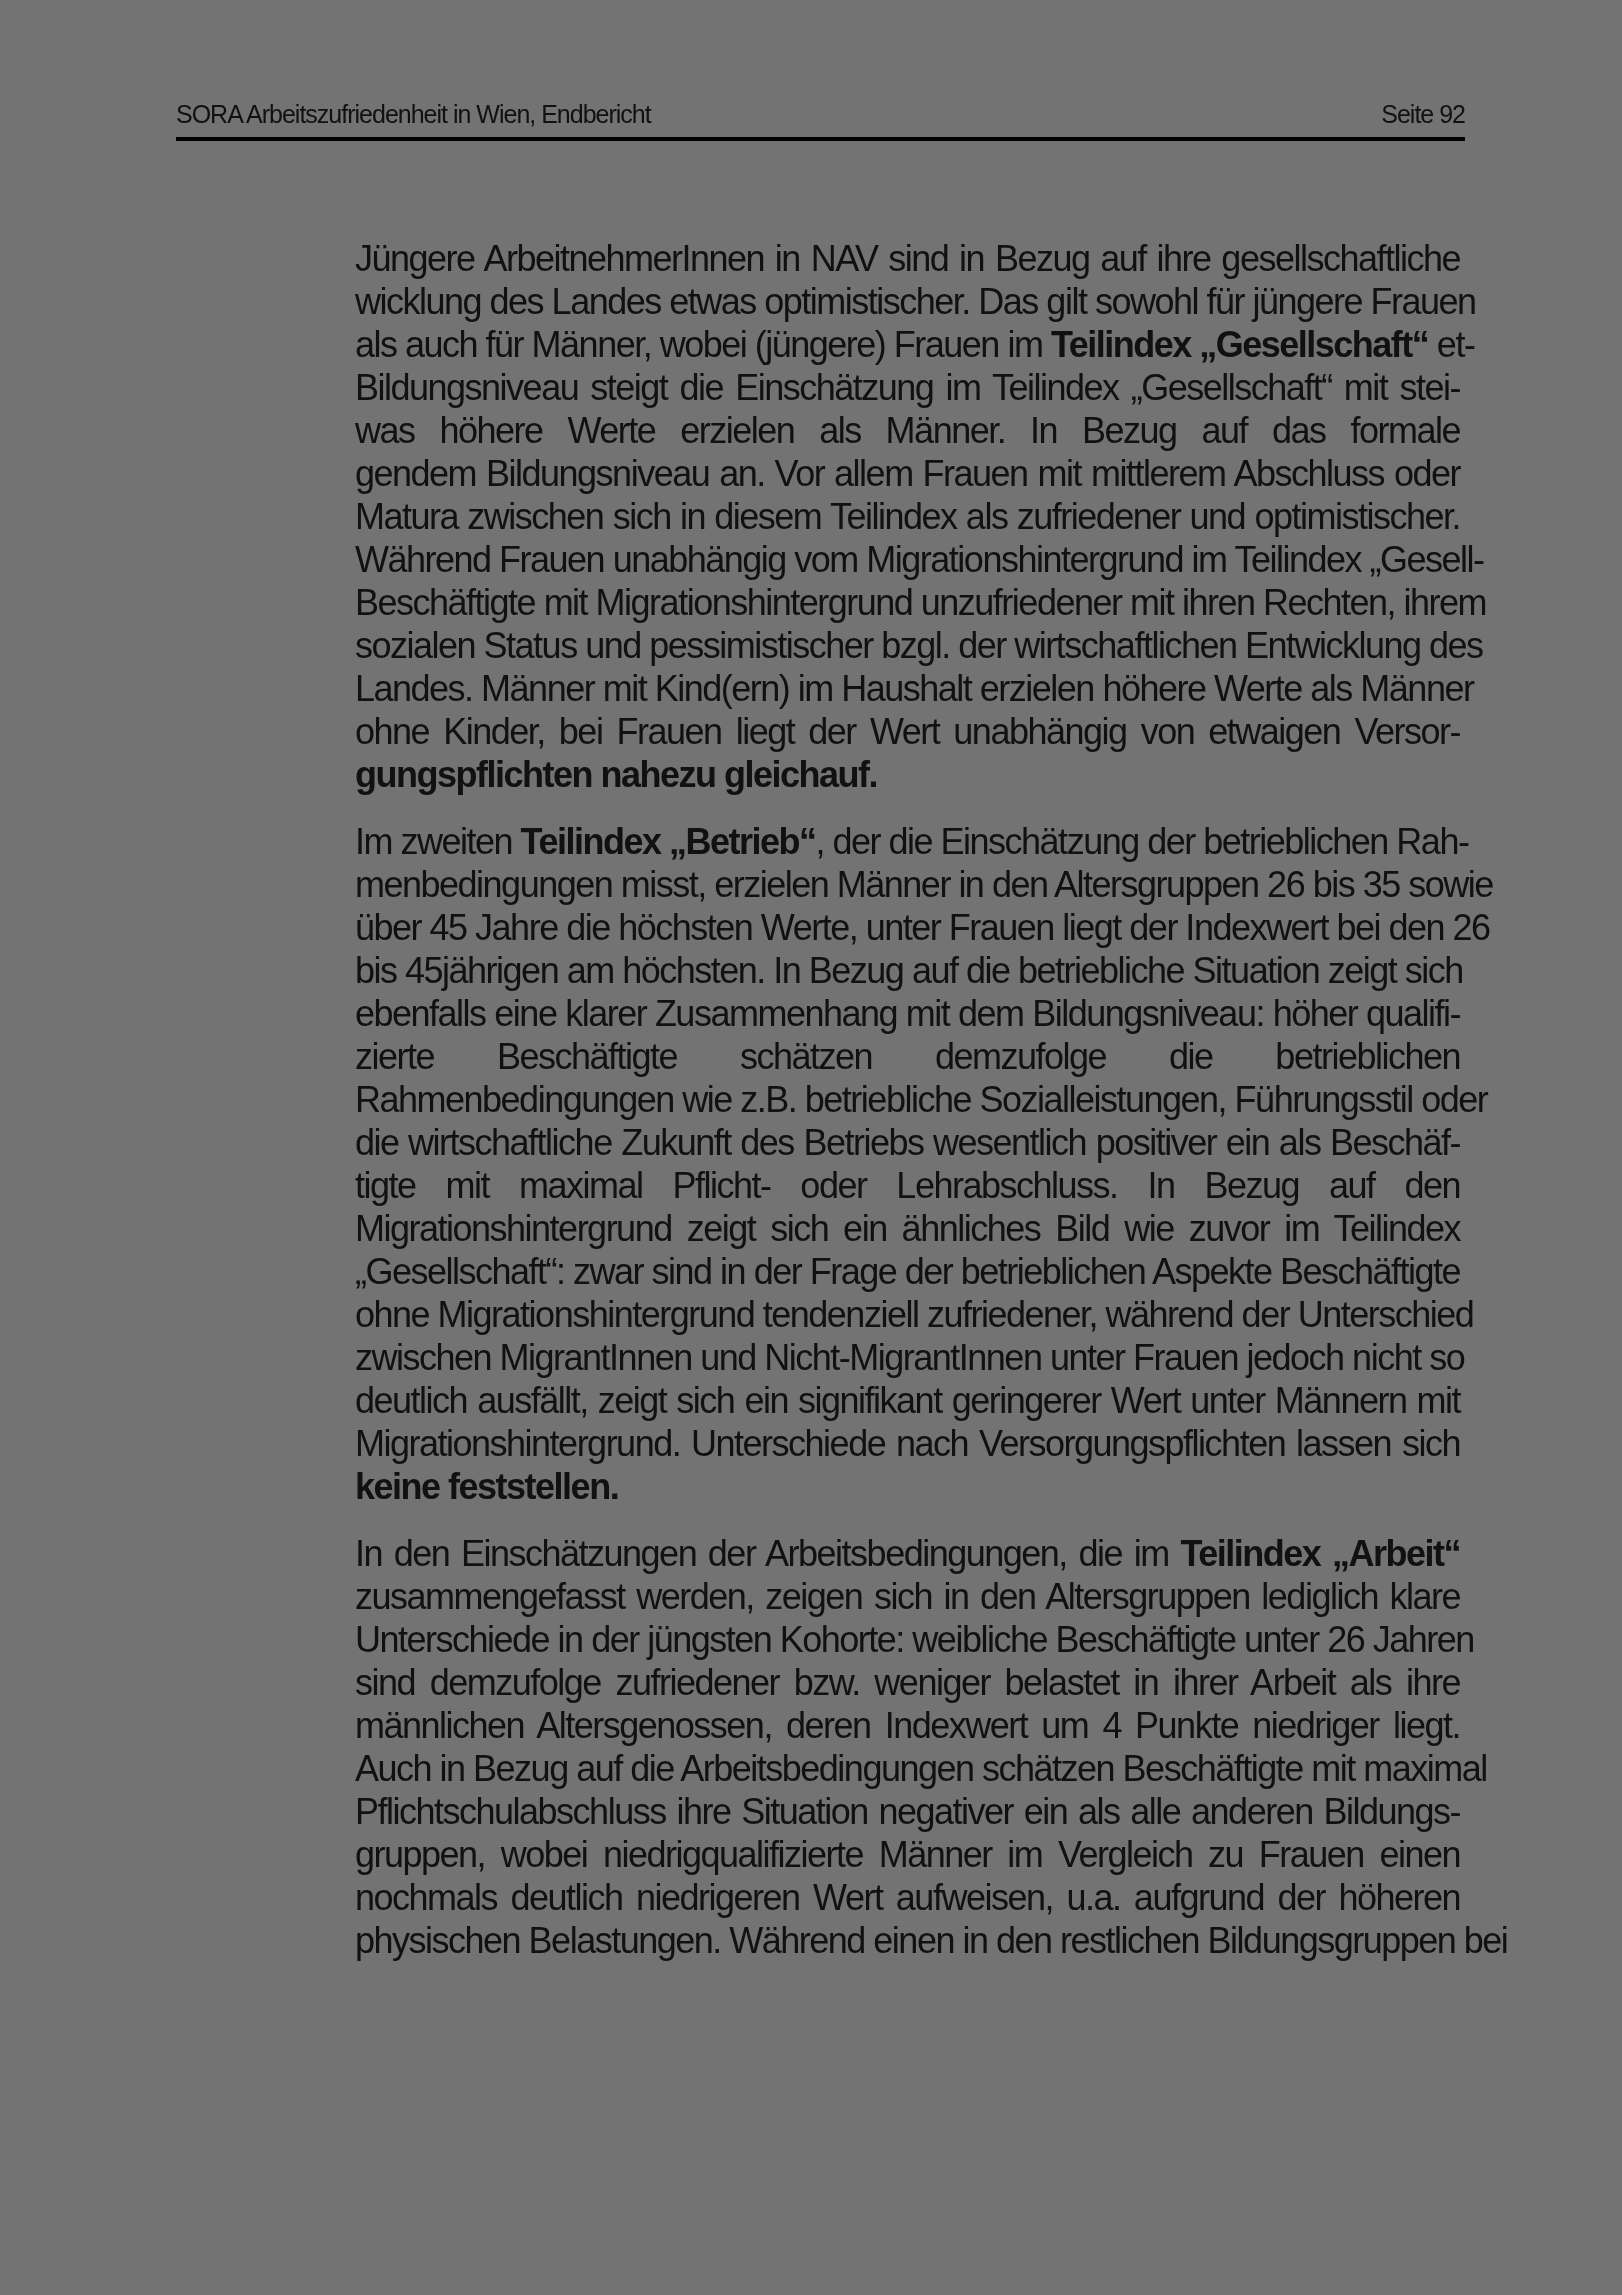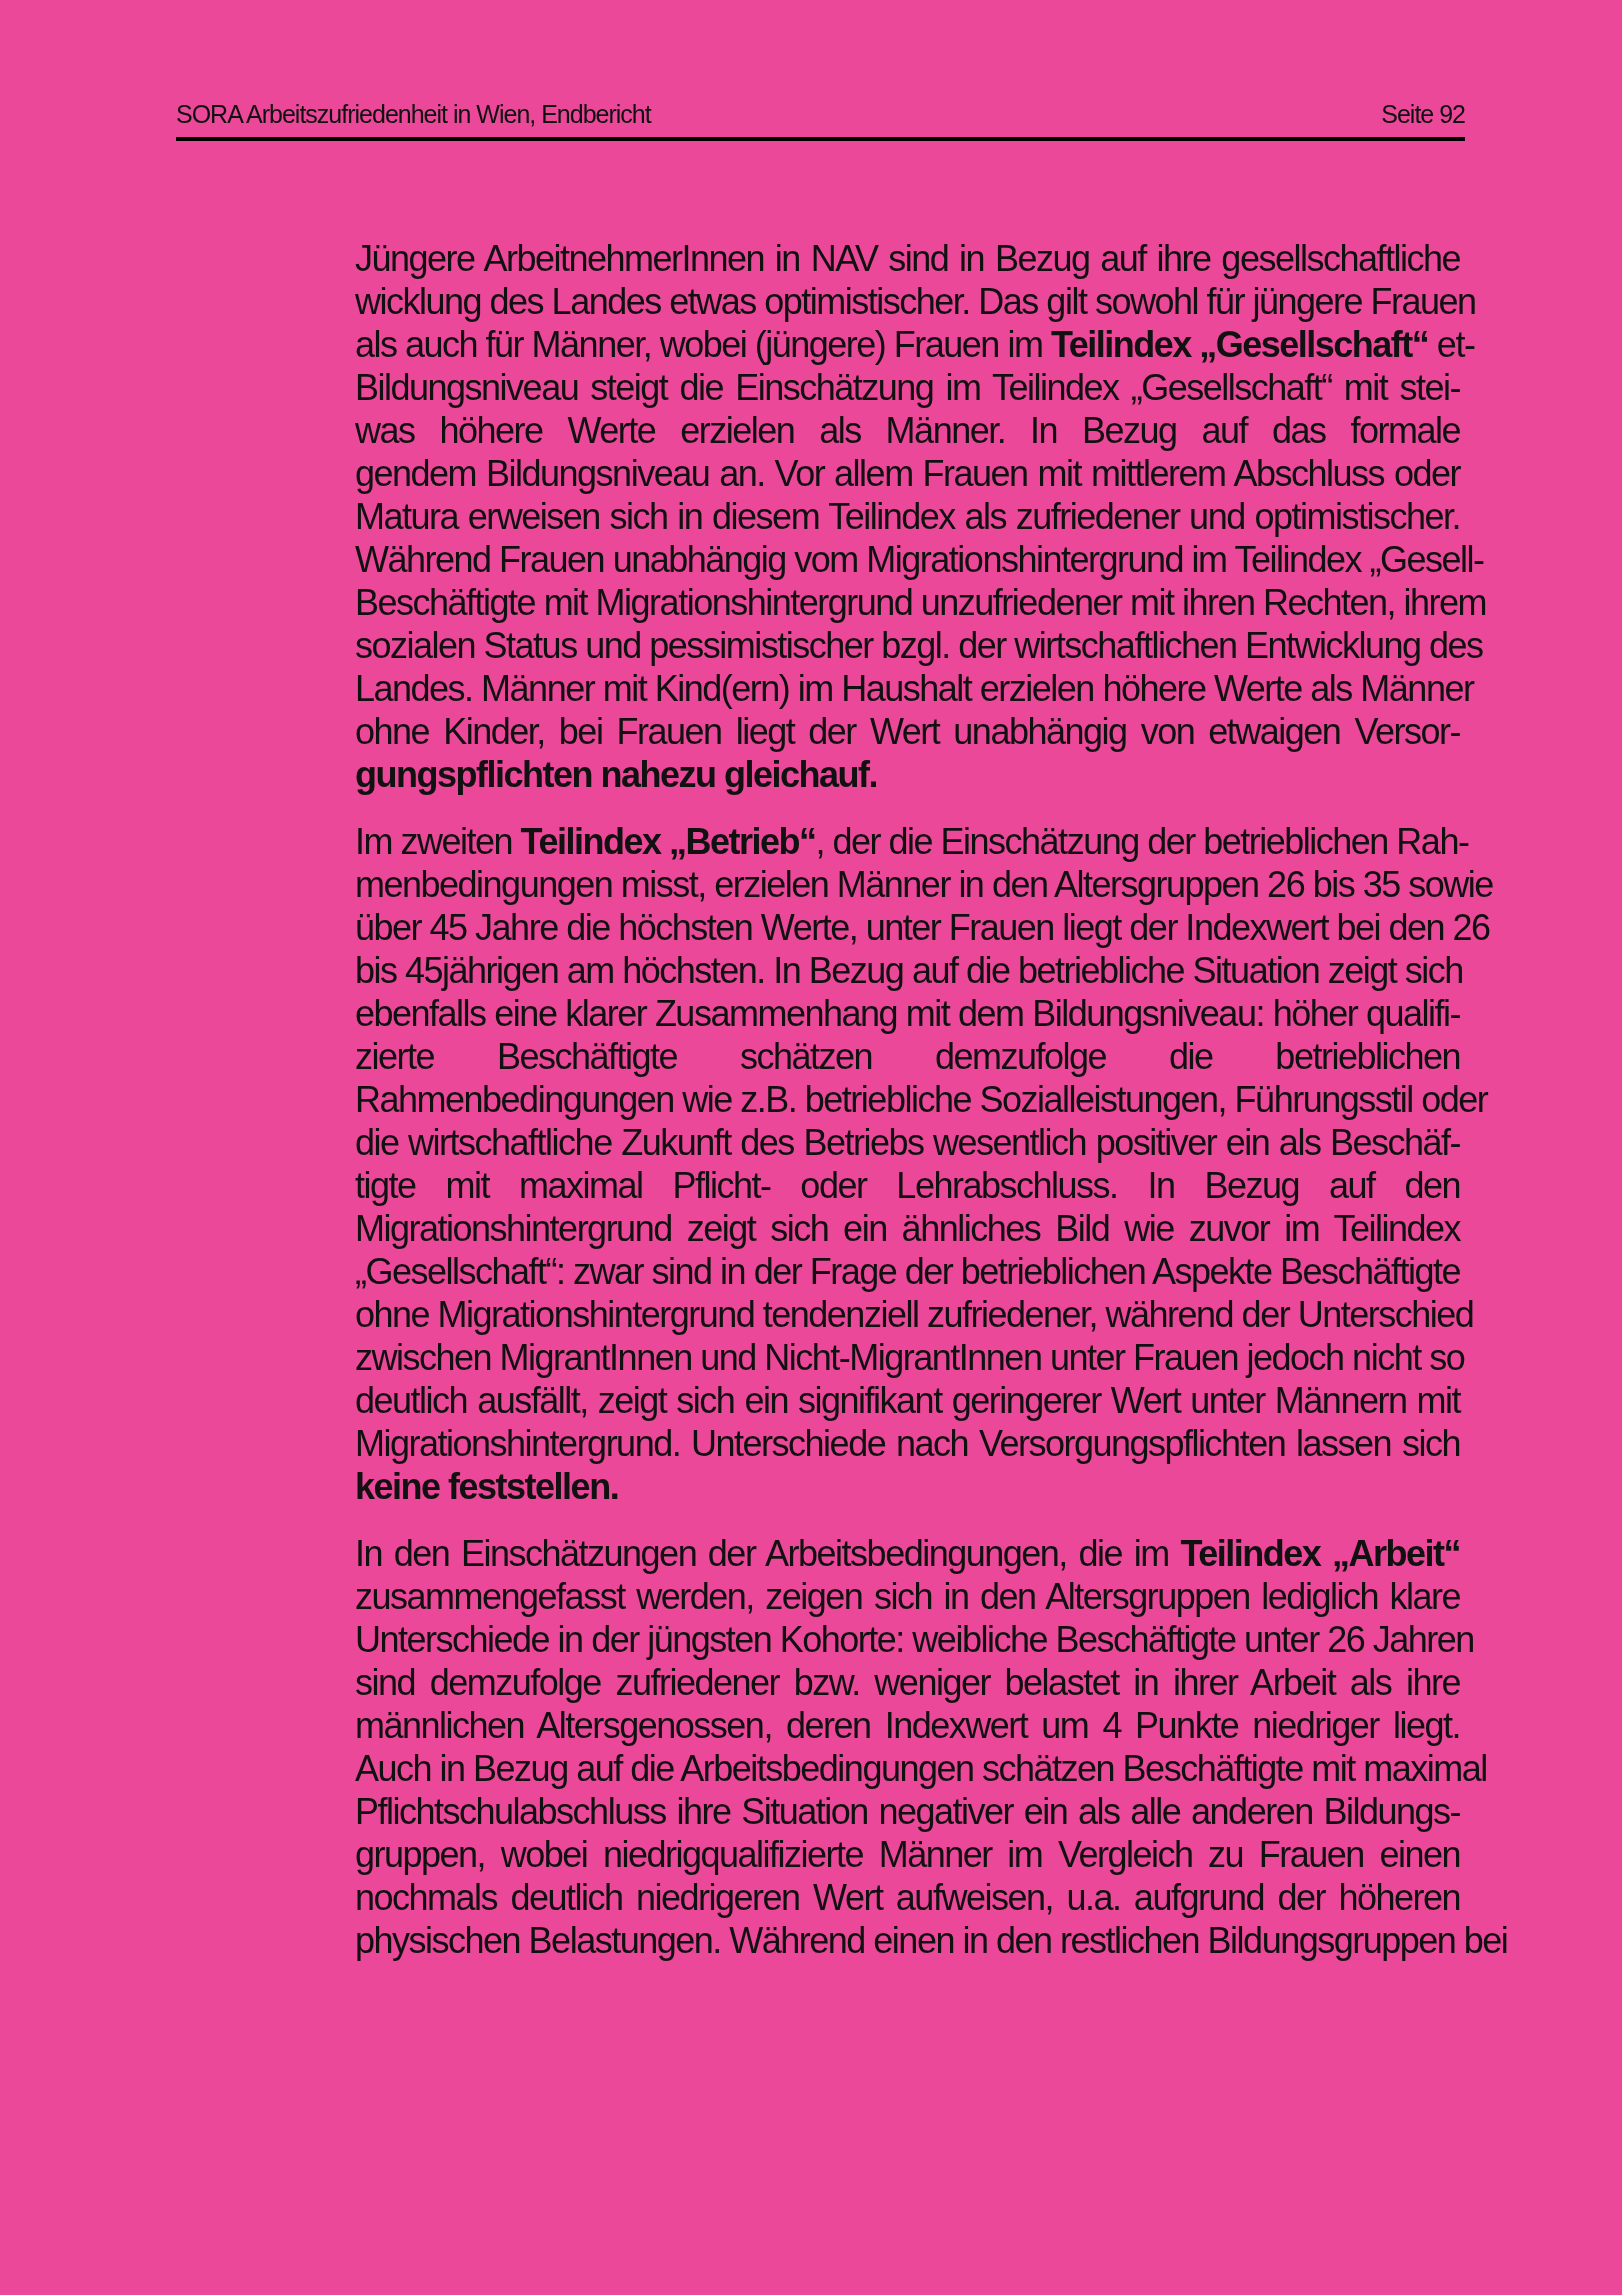--- a/index.html
+++ b/index.html
@@ -1,21 +1,21 @@
 <!DOCTYPE html>
 <html lang="de" style="font-size:13px"><head>
 <meta charset="utf-8">
 <style>
   html, body { margin: 0; padding: 0; background: #e8e8e8; }
   .page {
     position: relative;
     width: 1622px;
     height: 2295px;
     margin: 0 auto;
-    background: #ec4899;
+    background: #737373;
     color: #111111;
     font-family: "Liberation Sans", "DejaVu Sans", sans-serif;
     overflow: hidden;
   }
   .page-header {
     margin-left: 176px;
     margin-right: 157px;
     padding-top: 97px;
     padding-bottom: 5.7px;
     border-bottom: 4px solid #000000;
@@ -59,21 +59,21 @@
     <span>Seite 92</span>
   </header>
   <main class="page-body">
       <div class="para">
         <div class="line">Jüngere ArbeitnehmerInnen in NAV sind in Bezug auf ihre gesellschaftliche</div>
         <div class="line">wicklung des Landes etwas optimistischer. Das gilt sowohl für jüngere Frauen</div>
         <div class="line">als auch für Männer, wobei (jüngere) Frauen im <b>Teilindex „Gesellschaft“</b> et-</div>
         <div class="line">Bildungsniveau steigt die Einschätzung im Teilindex „Gesellschaft“ mit stei-</div>
         <div class="line">was höhere Werte erzielen als Männer. In Bezug auf das formale</div>
         <div class="line">gendem Bildungsniveau an. Vor allem Frauen mit mittlerem Abschluss oder</div>
-        <div class="line">Matura erweisen sich in diesem Teilindex als zufriedener und optimistischer.</div>
+        <div class="line">Matura zwischen sich in diesem Teilindex als zufriedener und optimistischer.</div>
         <div class="line">Während Frauen unabhängig vom Migrationshintergrund im Teilindex „Gesell-</div>
         <div class="line">Beschäftigte mit Migrationshintergrund unzufriedener mit ihren Rechten, ihrem</div>
         <div class="line">sozialen Status und pessimistischer bzgl. der wirtschaftlichen Entwicklung des</div>
         <div class="line">Landes. Männer mit Kind(ern) im Haushalt erzielen höhere Werte als Männer</div>
         <div class="line">ohne Kinder, bei Frauen liegt der Wert unabhängig von etwaigen Versor-</div>
         <div class="line flushleft">gungspflichten nahezu gleichauf.</div>
       </div>
       <div class="para">
         <div class="line">Im zweiten <b>Teilindex „Betrieb“</b>, der die Einschätzung der betrieblichen Rah-</div>
         <div class="line">menbedingungen misst, erzielen Männer in den Altersgruppen 26 bis 35 sowie</div>

